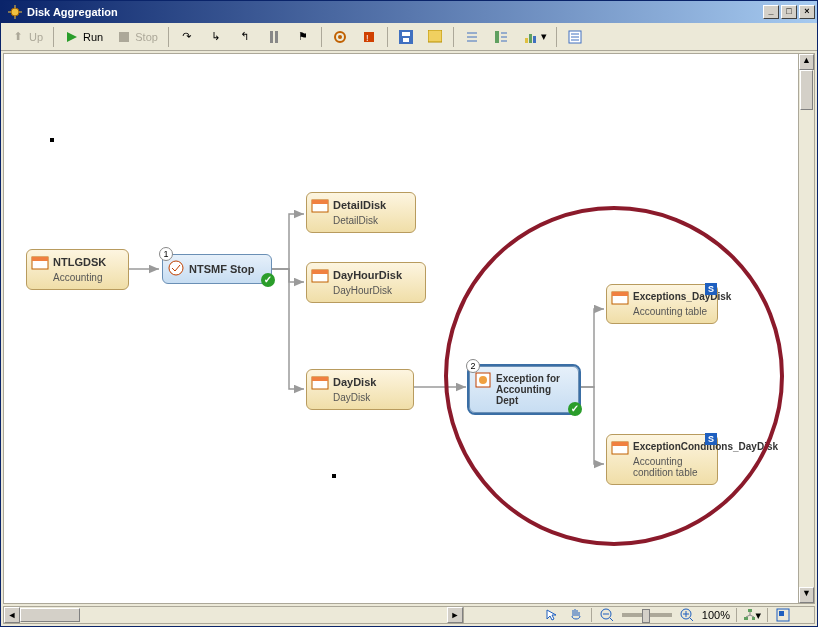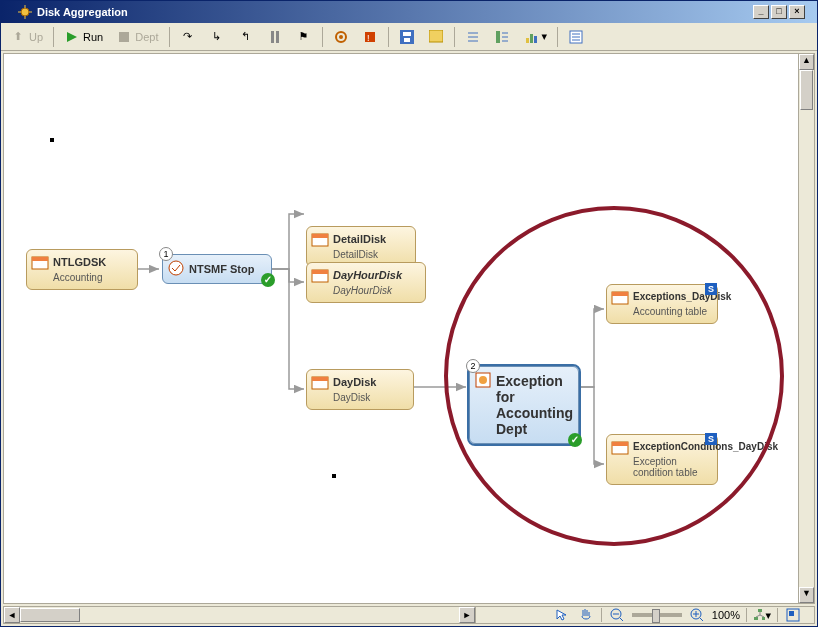--- a/index.html
+++ b/index.html
@@ -1,20 +1,20 @@
 <!DOCTYPE html>
 <html><head>
 <meta charset="utf-8">
 <style>
   * { box-sizing: border-box; margin: 0; padding: 0; }
   body { font-family: Tahoma, Arial, sans-serif; font-size: 11px; background: #ece9d8; width: 818px; height: 627px; overflow: hidden; }
   
   .window { width: 818px; height: 627px; border: 1px solid #0a246a; background: #ece9d8; display: flex; flex-direction: column; }
   
-  .titlebar { height: 22px; background: linear-gradient(to right, #0a246a, #a6caf0); display: flex; align-items: center; color: #fff; padding: 0 12px; }
+  .titlebar { height: 22px; background: linear-gradient(to right, #0a246a, #a6caf0); display: flex; align-items: center; color: #fff; padding: 0 2px; }
   .titlebar .app-icon { width: 16px; height: 16px; margin: 0 4px; display: flex; align-items: center; justify-content: center; }
   .titlebar .title-text { flex: 1; font-weight: bold; font-size: 11px; }
   .win-btns { display: flex; gap: 2px; }
   .win-btn { width: 16px; height: 14px; background: #d4d0c8; border: 1px solid #fff; border-right-color:#404040; border-bottom-color:#404040; font-size: 9px; line-height: 10px; text-align: center; color:#000; cursor: pointer; font-family: Arial; font-weight: bold; }
   
   .toolbar { height: 28px; background: #ece9d8; border-bottom: 1px solid #aca899; display: flex; align-items: center; padding: 0 4px; gap: 3px; }
   .tb-btn { height: 22px; padding: 0 4px; display: flex; align-items: center; gap: 3px; border: 1px solid transparent; cursor: pointer; color:#000; }
   .tb-btn.disabled { color: #aca899; cursor: default; }
   .tb-sep { width: 1px; height: 20px; background: #aca899; margin: 0 2px; }
   .tb-icon { width: 16px; height: 16px; display: inline-flex; align-items: center; justify-content: center; }
@@ -24,21 +24,21 @@
   .vscroll { width: 16px; background: #ece9d8; border-left: 1px solid #aca899; position: relative; }
   .vscroll .arrow { height: 16px; background:#d4d0c8; border:1px solid #fff; border-right-color:#808080;border-bottom-color:#808080; text-align:center; font-size:9px; }
   .vscroll .thumb { position:absolute; left:1px; right:1px; top:16px; height:40px; background:#d4d0c8; border:1px solid #fff; border-right-color:#808080;border-bottom-color:#808080;}
   
   .hscroll-row { height: 18px; display:flex; margin:0 2px 2px 2px; }
   .hscroll { flex:0.6; background:#ece9d8; border:1px solid #aca899; position:relative; display:flex; }
   .hscroll .arrow { width:16px; background:#d4d0c8; border:1px solid #fff; border-right-color:#808080;border-bottom-color:#808080; text-align:center; font-size:9px; line-height:14px;}
   .hscroll .track { flex:1; }
   .hscroll .thumb { position:absolute; top:1px; bottom:1px; left:16px; width:60px; background:#d4d0c8; border:1px solid #fff; border-right-color:#808080;border-bottom-color:#808080;}
   
-  .zoom-bar { flex:0.4; display:flex; align-items:center; justify-content:flex-end; gap:6px; padding:0 12px; border:1px solid #aca899; border-left:none; background:#ece9d8;}
+  .zoom-bar { flex:0.4; display:flex; align-items:center; justify-content:flex-end; gap:6px; padding:0 22px; border:1px solid #aca899; border-left:none; background:#ece9d8;}
   .zoom-btn { width:18px; height:14px; display:flex; align-items:center; justify-content:center; cursor:pointer; }
   .zoom-slider { width:50px; height:4px; background:#aca899; position:relative; }
   .zoom-slider::after { content:''; position:absolute; left:40%; top:-4px; width:6px; height:12px; background:#d4d0c8; border:1px solid #808080; }
   .zoom-text { font-size:11px; }
   
   
   .node { position: absolute; border-radius: 6px; padding: 6px 8px 6px 26px; min-height: 40px; }
   .node .nicon { position:absolute; left:4px; top:4px; width:18px; height:18px; }
   .node .ntitle { font-weight: bold; font-size: 11px; color:#333; }
   .node .nsub { font-size: 10px; color:#555; margin-top:4px; }
@@ -92,21 +92,21 @@
           </svg>
         </span>
       <span>Run</span>
     </div>
     <div class="tb-btn disabled">
       <span class="tb-icon">
           <svg width="10" height="10">
             <rect width="10" height="10" fill="#aca899"></rect>
           </svg>
         </span>
-      <span>Dept</span>
+      <span>Stop</span>
     </div>
     <div class="tb-sep"></div>
     <div class="tb-btn">
         <span class="tb-icon">↷</span>
       </div>
     <div class="tb-btn">
         <span class="tb-icon">↳</span>
       </div>
     <div class="tb-btn">
         <span class="tb-icon">↰</span>
@@ -214,49 +214,49 @@
 
         <path d="M268,215 L285,215 L285,335 L300,335" stroke="#9a9a9a" stroke-width="1.5" fill="none" marker-end="url(#arrow)"></path>
 
         <path d="M410,333 L462,333" stroke="#9a9a9a" stroke-width="1.5" fill="none" marker-end="url(#arrow)"></path>
 
         <path d="M575,333 L590,333 L590,255 L600,255" stroke="#9a9a9a" stroke-width="1.5" fill="none" marker-end="url(#arrow)"></path>
 
         <path d="M575,333 L590,333 L590,410 L600,410" stroke="#9a9a9a" stroke-width="1.5" fill="none" marker-end="url(#arrow)"></path>
       </svg>
 
-      <div class="node table" style="left:22px; top:195px; width:112px;">
+      <div class="node table" style="left:22px; top:195px; width:103px;">
         <span class="nicon"><svg width="18" height="18">
               <rect x="1" y="3" width="16" height="12" fill="#fff" stroke="#c06000"></rect>
               <rect x="1" y="3" width="16" height="4" fill="#f08040"></rect>
             </svg></span>
         <div class="ntitle">NTLGDSK</div>
         <div class="nsub">Accounting</div>
       </div>
 
       <div class="node process" style="left:158px; top:200px; width:110px; min-height:30px; padding-top:8px;">
         <span class="badge-num" style="left:-4px; top:-8px;">1</span>
         <span class="nicon"><svg width="18" height="18">
               <circle cx="9" cy="9" r="7" fill="#fff" stroke="#c04000"></circle>
               <path d="M5,9 L8,12 L13,6" stroke="#c04000" fill="none"></path>
             </svg></span>
         <div class="ntitle">NTSMF Stop</div>
         <span class="badge-ok" style="right:-4px; bottom:-4px;">✓</span>
       </div>
 
-      <div class="node table" style="left:302px; top:138px; width:110px;margin-top:34px;">
+      <div class="node table" style="left:302px; top:138px; width:110px;">
         <span class="nicon"><svg width="18" height="18">
               <rect x="1" y="3" width="16" height="12" fill="#fff" stroke="#c06000"></rect>
               <rect x="1" y="3" width="16" height="4" fill="#f08040"></rect>
             </svg></span>
         <div class="ntitle">DetailDisk</div>
         <div class="nsub">DetailDisk</div>
       </div>
 
-      <div class="node table" style="left:302px; top:208px; width:120px;font-style:italic;">
+      <div class="node table" style="left:302px; top:208px; width:120px;">
         <span class="nicon"><svg width="18" height="18">
               <rect x="1" y="3" width="16" height="12" fill="#fff" stroke="#c06000"></rect>
               <rect x="1" y="3" width="16" height="4" fill="#f08040"></rect>
             </svg></span>
         <div class="ntitle">DayHourDisk</div>
         <div class="nsub">DayHourDisk</div>
       </div>
 
       <div class="node table" style="left:302px; top:315px; width:108px;">
         <span class="nicon"><svg width="18" height="18">
@@ -266,42 +266,42 @@
         <div class="ntitle">DayDisk</div>
         <div class="nsub">DayDisk</div>
       </div>
 
       <div class="node process selected" style="left:465px; top:312px; width:110px; min-height:40px;">
         <span class="badge-num" style="left:-4px; top:-8px;">2</span>
         <span class="nicon"><svg width="18" height="18">
               <rect x="2" y="2" width="14" height="14" fill="#fff" stroke="#c04000"></rect>
               <circle cx="9" cy="9" r="4" fill="#f0a040"></circle>
             </svg></span>
-        <div class="ntitle" style="font-size:14px;">Exception for Accounting Dept</div>
+        <div class="ntitle" style="font-size:10px;">Exception for Accounting Dept</div>
         <span class="badge-ok" style="right:-4px; bottom:-4px;">✓</span>
       </div>
 
       <div class="node table" style="left:602px; top:230px; width:112px;">
         <span class="badge-s" style="right:0; top:-2px;">S</span>
         <span class="nicon"><svg width="18" height="18">
               <rect x="1" y="3" width="16" height="12" fill="#fff" stroke="#c06000"></rect>
               <rect x="1" y="3" width="16" height="4" fill="#f08040"></rect>
             </svg></span>
         <div class="ntitle" style="font-size:10px;">Exceptions_DayDisk</div>
         <div class="nsub">Accounting table</div>
       </div>
 
       <div class="node table" style="left:602px; top:380px; width:112px;">
         <span class="badge-s" style="right:0; top:-2px;">S</span>
         <span class="nicon"><svg width="18" height="18">
               <rect x="1" y="3" width="16" height="12" fill="#fff" stroke="#c06000"></rect>
               <rect x="1" y="3" width="16" height="4" fill="#f08040"></rect>
             </svg></span>
         <div class="ntitle" style="font-size:10px;">ExceptionConditions_DayDisk</div>
-        <div class="nsub">Exception condition table</div>
+        <div class="nsub">Accounting condition table</div>
       </div>
 
       <div style="position:absolute; left:46px; top:84px; width:4px; height:4px; background:#000;"></div>
       <div style="position:absolute; left:328px; top:420px; width:4px; height:4px; background:#000;"></div>
 
       <div class="highlight-circle" style="left:440px; top:152px; width:340px; height:340px;"></div>
 
     </div>
     <div class="vscroll">
       <div class="arrow">▲</div>

